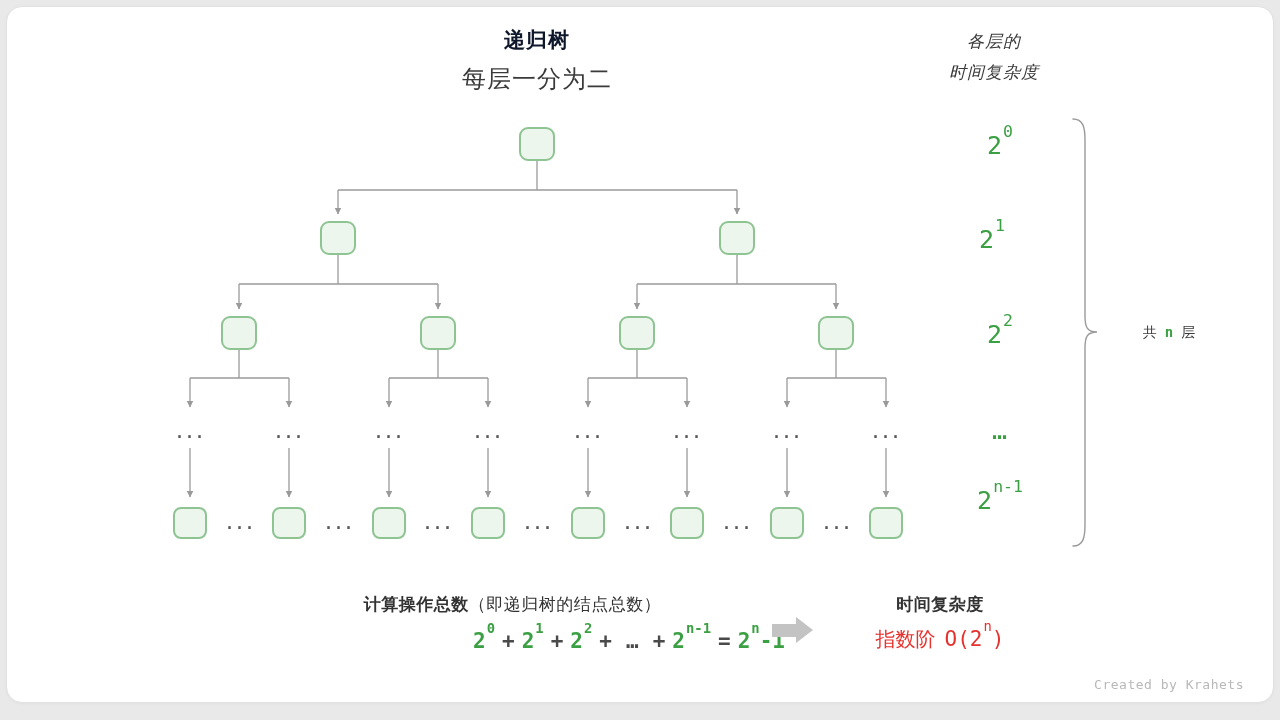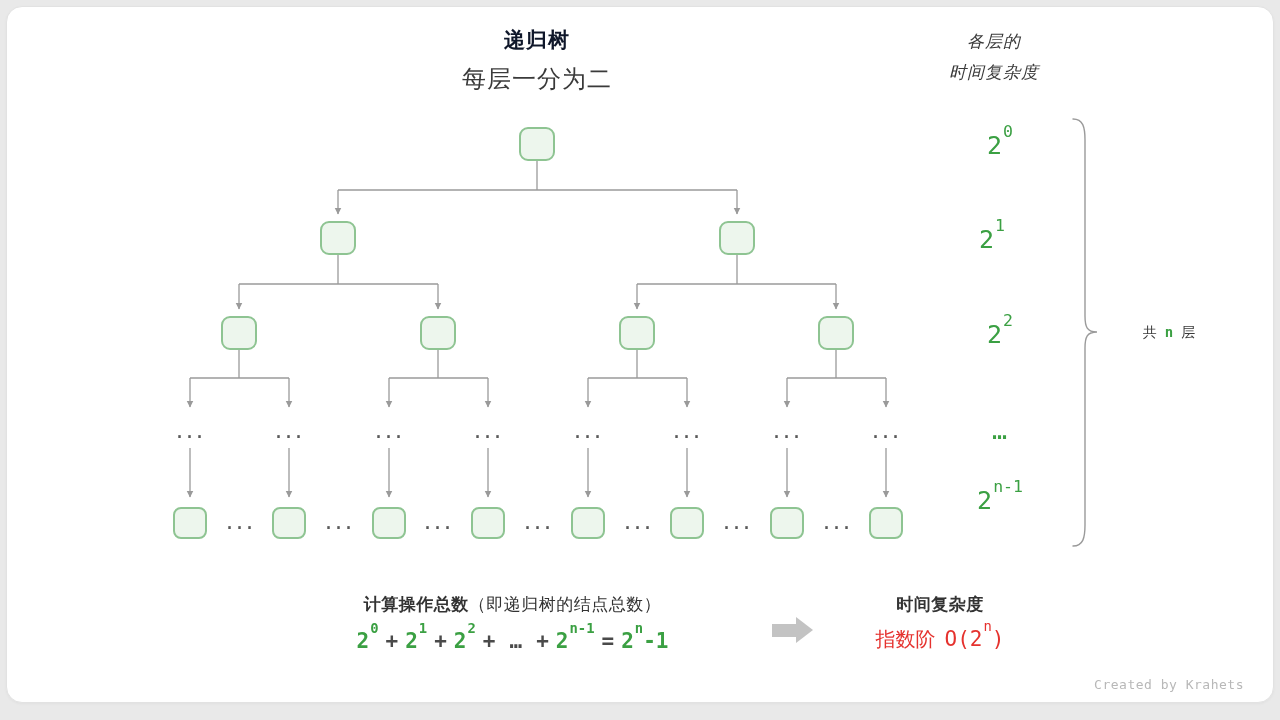--- a/index.html
+++ b/index.html
@@ -43,21 +43,21 @@
     line-height:1;
   }
   .brace-label { font-size:14px; color:#3a3a3a; white-space:nowrap; letter-spacing:2px; }
   .n-green { font-family:"DejaVu Sans Mono","Liberation Mono",monospace; font-weight:bold; color:#3ba043; }
   .summary-box { background:#ffffff; border-radius:10px; }
   .sum-title { font-size:17px; color:#333; letter-spacing:0.5px; }
   .bold { font-weight:bold; }
   .formula {
     margin-top:11px;
     font-family:"DejaVu Sans Mono","Liberation Mono",monospace;
-    font-weight:bold; font-size:21px; color:#3ba043; white-space:nowrap;
+    font-weight:bold; font-size:21px; color:#3ba043; white-space:nowrap;text-align:right;
   }
   .formula .op { color:#4a4a4a; margin:0 7px; }
   .cx { margin-top:9px; font-size:20px; font-weight:normal; color:#e5322e; white-space:nowrap; }
   .cx .mono { margin-left:9px; font-size:21px; }
   .big-arrow { display:flex; align-items:center; height:26px; }
   .big-arrow .shaft { width:24px; height:13px; background:#c3c3c3; }
   .big-arrow .head {
     width:0; height:0;
     border-top:13px solid transparent; border-bottom:13px solid transparent;
     border-left:17px solid #c3c3c3;

